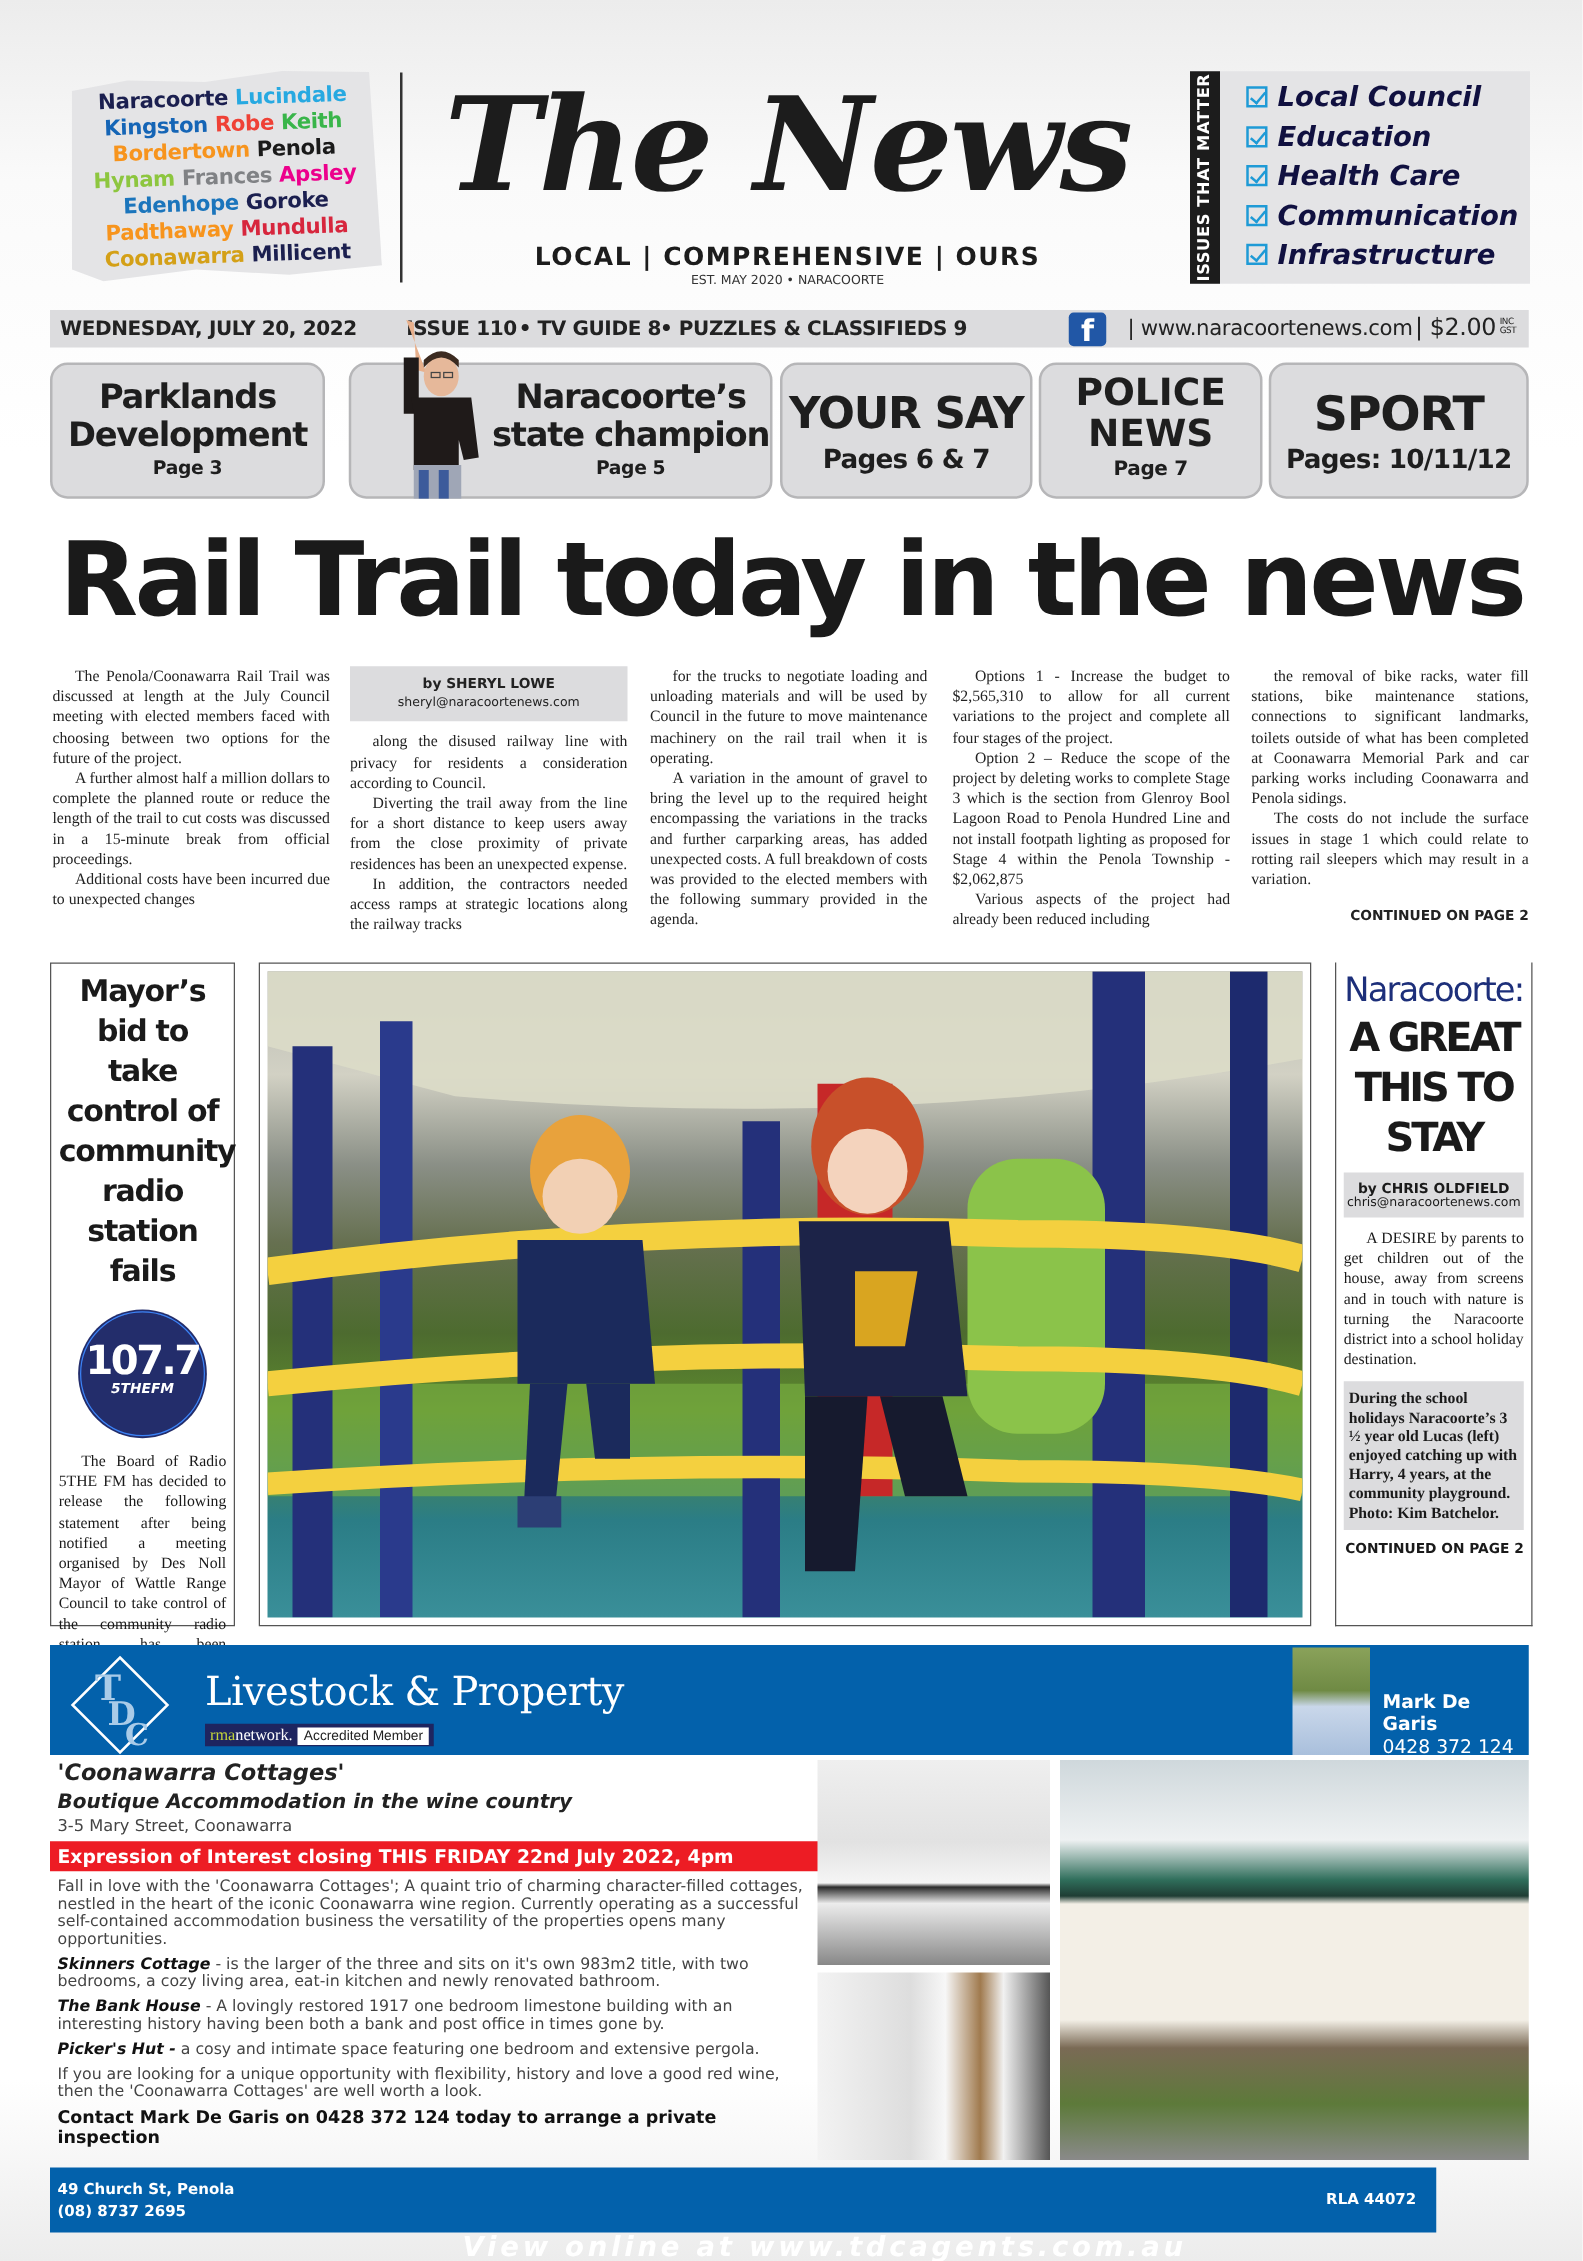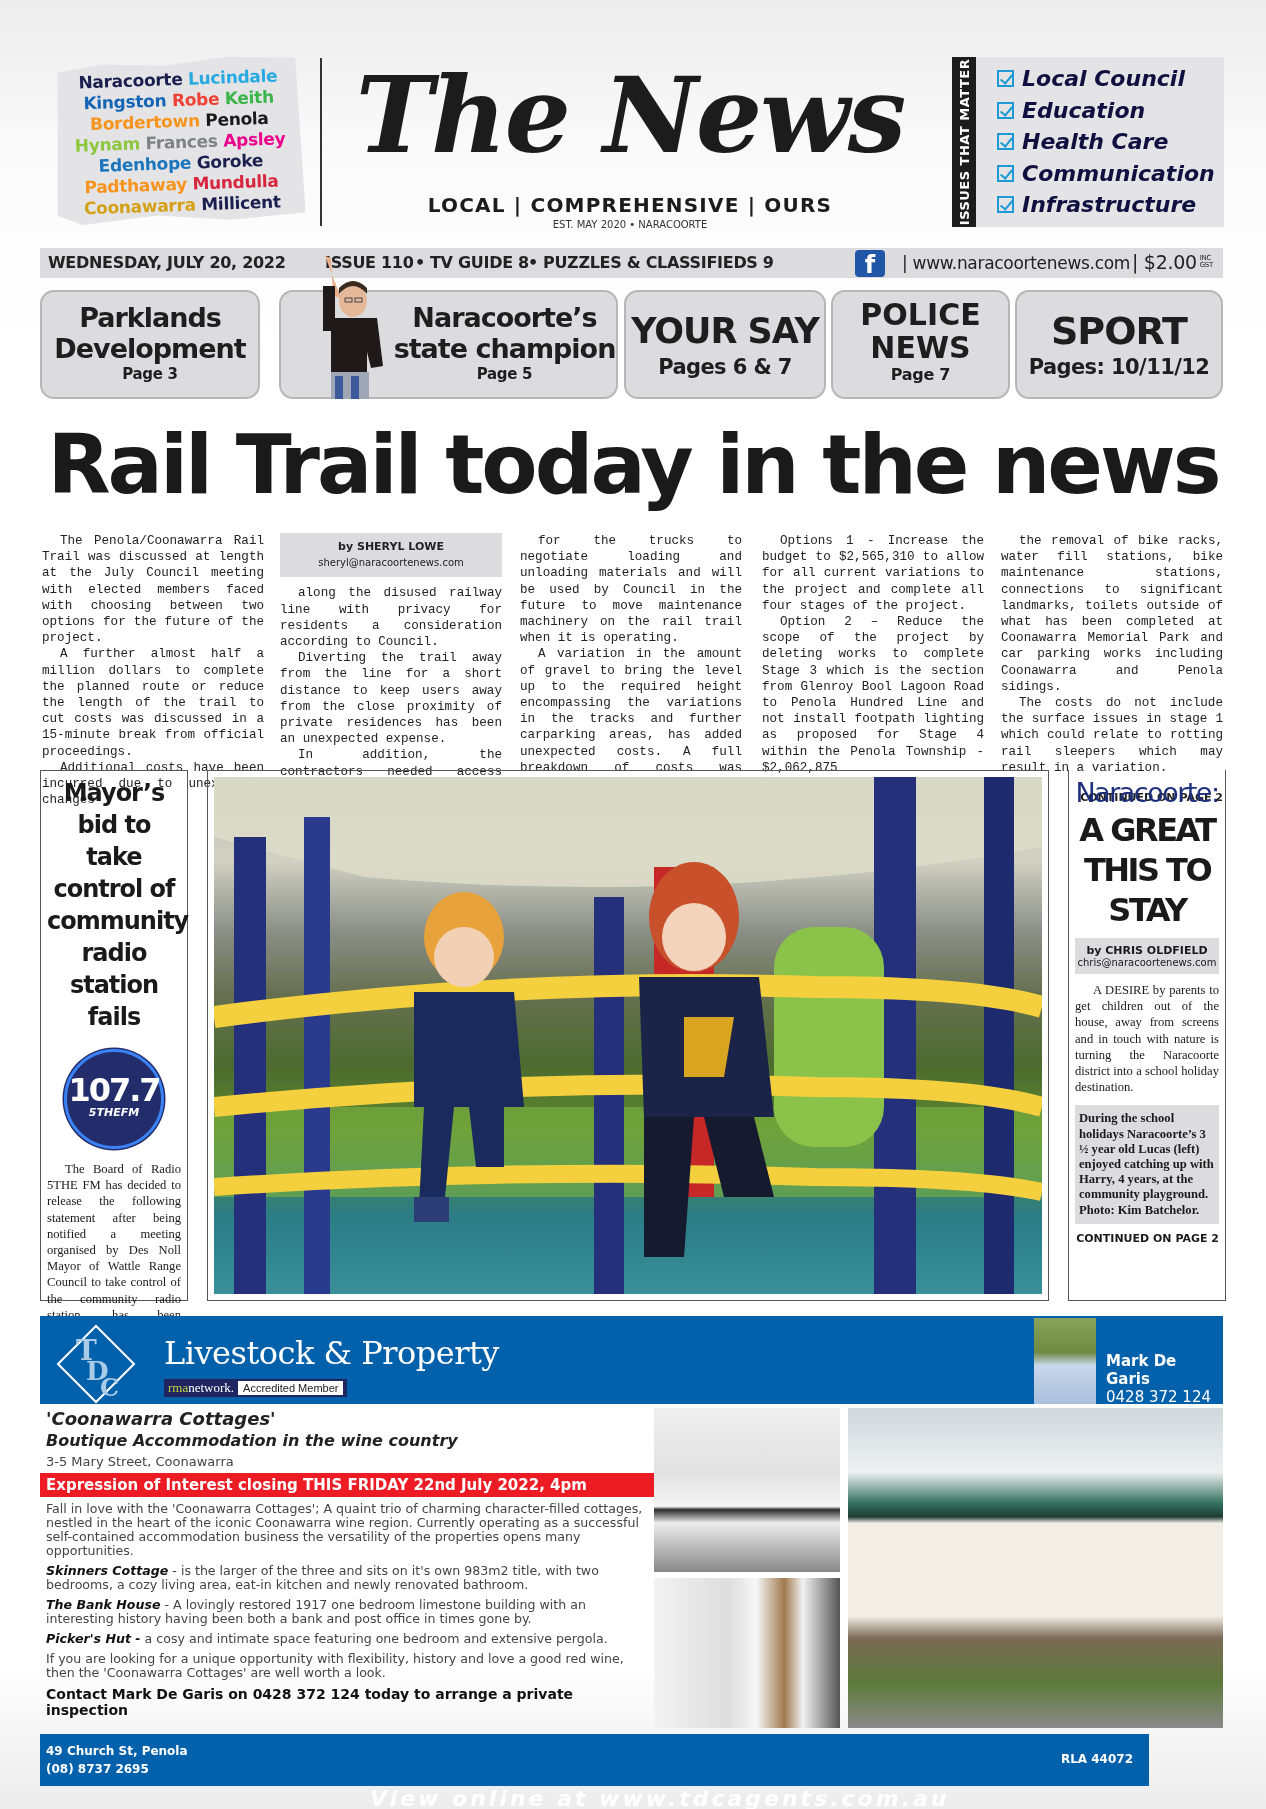--- a/index.html
+++ b/index.html
@@ -33,30 +33,30 @@
   .teaser .h { font-weight: bold; font-size: 27px; line-height: 31px; letter-spacing: -1px; }
   .teaser .s { font-weight: bold; font-size: 15px; line-height: 20px; letter-spacing: -0.3px; }
   .teaser .s2 { font-weight: bold; font-size: 21px; line-height: 30px; letter-spacing: -0.6px; }
   .kid { position: absolute; left: 20px; top: -36px; width: 88px; height: 143px; }
 
   
   .headline { left: 40px; top: 410px; width: 1186px; text-align: center; font-family: "DejaVu Sans", sans-serif; font-weight: bold; font-size: 82px; line-height: 110px; letter-spacing: -3px; color: #1a1a1a; }
 
   
   .col { top: 533px; font-size: 12.6px; line-height: 16.2px; text-align: justify; color: #222; }
-  .col p { text-indent: 18px; font-family: Liberation Mono, monospace; }
+  .col p { text-indent: 18px; }
   .byline { background: #dcdcde; text-align: center; padding: 6px 0 6px; margin-bottom: 8px; font-family: "DejaVu Sans", sans-serif; }
   .byline .n { font-weight: bold; font-size: 11px; }
   .byline .e { font-size: 10px; }
   .cont { font-family: "DejaVu Sans", sans-serif; font-weight: bold; font-size: 11px; text-align: right; }
 
   
   .sidebox { left: 40px; top: 770px; width: 148px; height: 531px; border: 1.5px solid #555; padding: 6px 6px; }
   .sidebox .hd { font-family: "DejaVu Sans", sans-serif; font-weight: bold; font-size: 24px; line-height: 32px; text-align: center; letter-spacing: -1px; color: #1a1a1a; }
-  .radio { width: 100px; height: 100px; margin: 16px auto 12px; border-radius: 50%; background: #232d6b; border: 3px solid #3b82f6; box-shadow: 0 0 0 1.5px #232d6b; position: relative; color: #fff; text-align: center; font-family: "DejaVu Sans", sans-serif; }
+  .radio { width: 100px; height: 100px; margin: 16px auto 12px; border-radius: 50%; background: #232d6b; border: 1px solid #3b82f6; box-shadow: 0 0 0 1.5px #232d6b; position: relative; color: #fff; text-align: center; font-family: "DejaVu Sans", sans-serif; }
   .radio .big { font-weight: bold; font-size: 32px; line-height: 32px; padding-top: 22px; letter-spacing: -2px; }
   .radio .sm { font-weight: bold; font-size: 11px; font-style: italic; }
   .sidebox .txt { font-size: 12.6px; line-height: 16.2px; text-align: justify; }
   .sidebox .txt p { text-indent: 18px; }
 
   
   .photo { left: 207px; top: 770px; width: 842px; height: 531px; border: 1.5px solid #555; padding: 6px; }
   .photo .inner { width: 100%; height: 100%; position: relative; overflow: hidden; background: linear-gradient(#b9bbb3 0%, #d2d1c4 16%, #8a8f86 30%, #667050 42%, #4d6b2f 56%, #5d8a2e 68%, #2b7d86 85%, #3a8f99 100%); }
 
   

